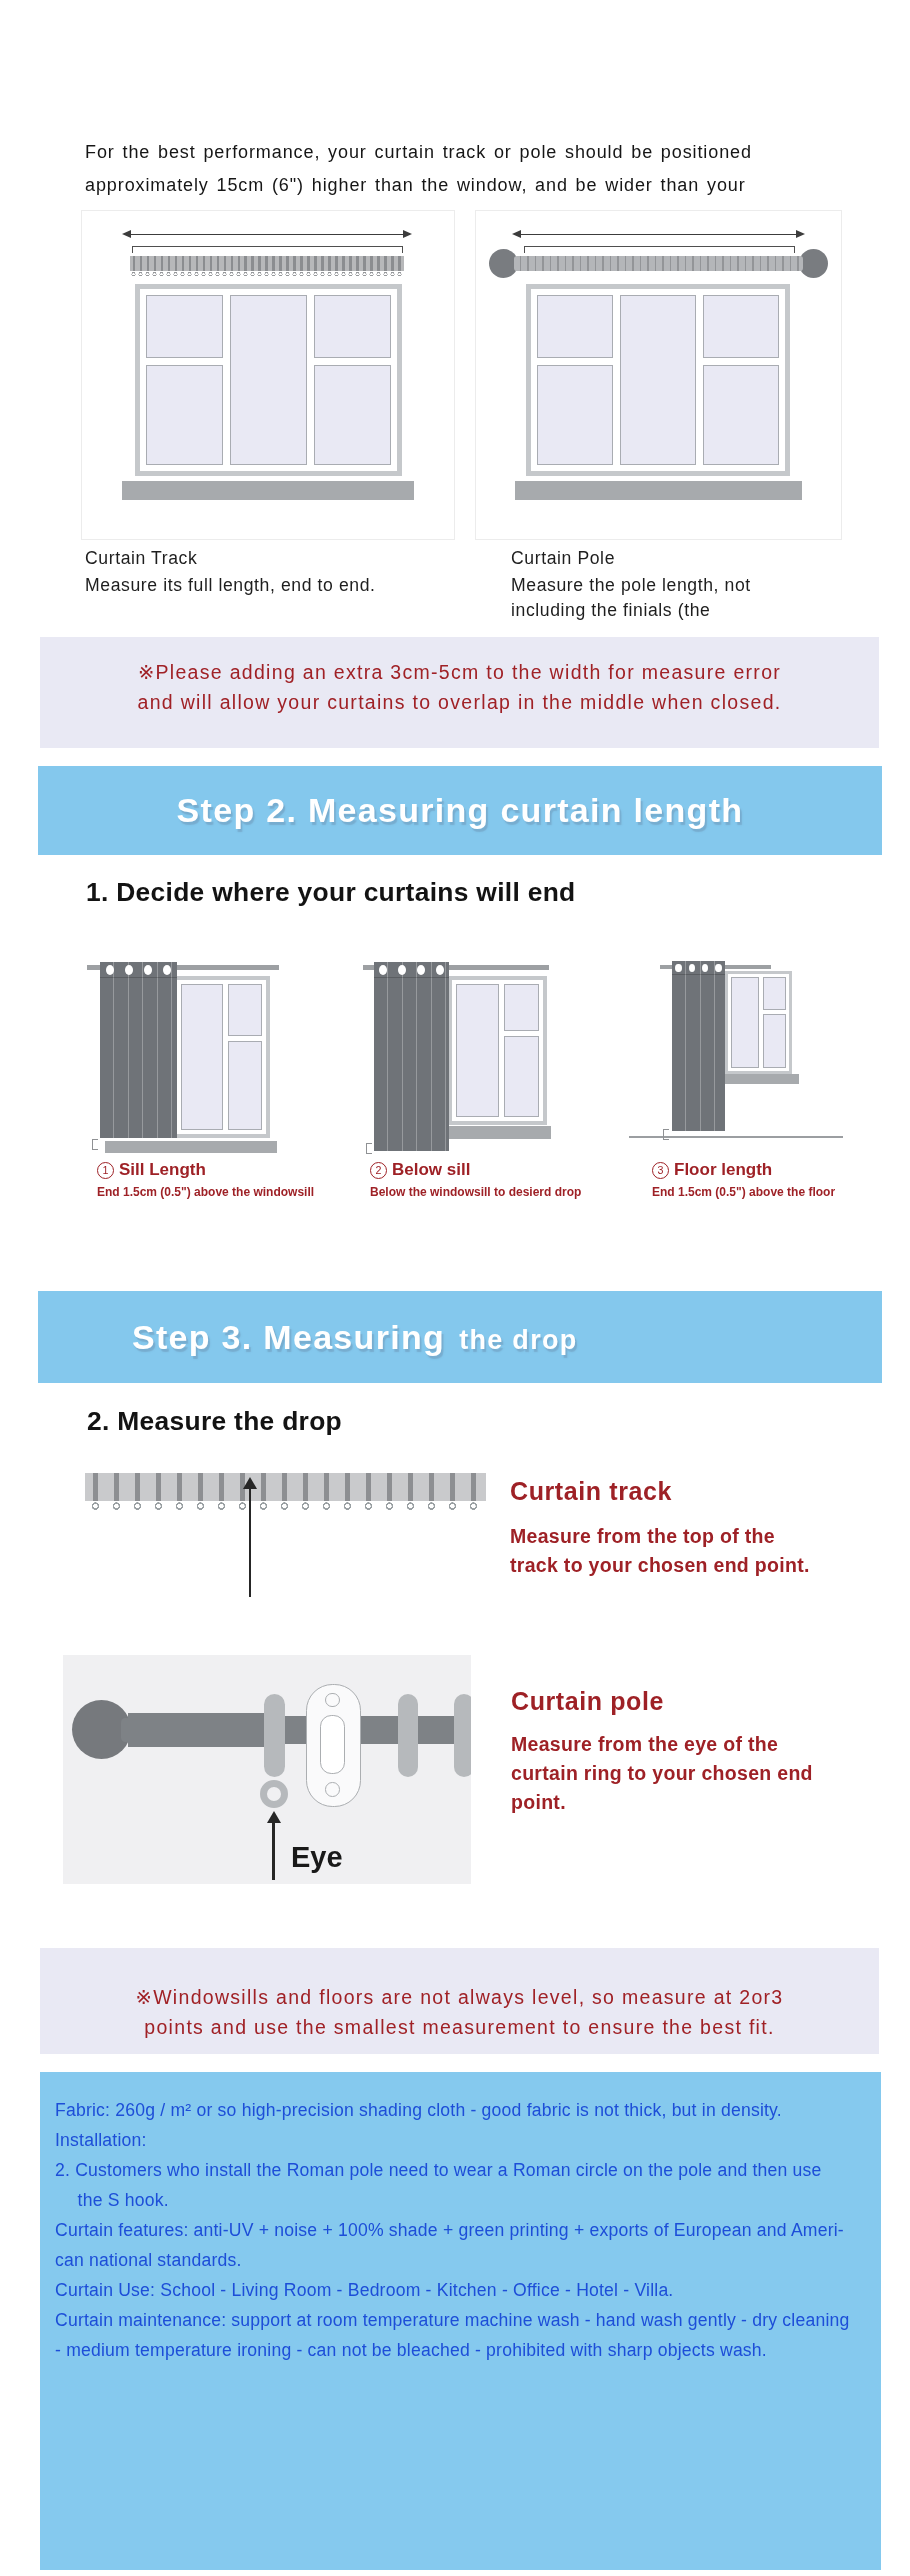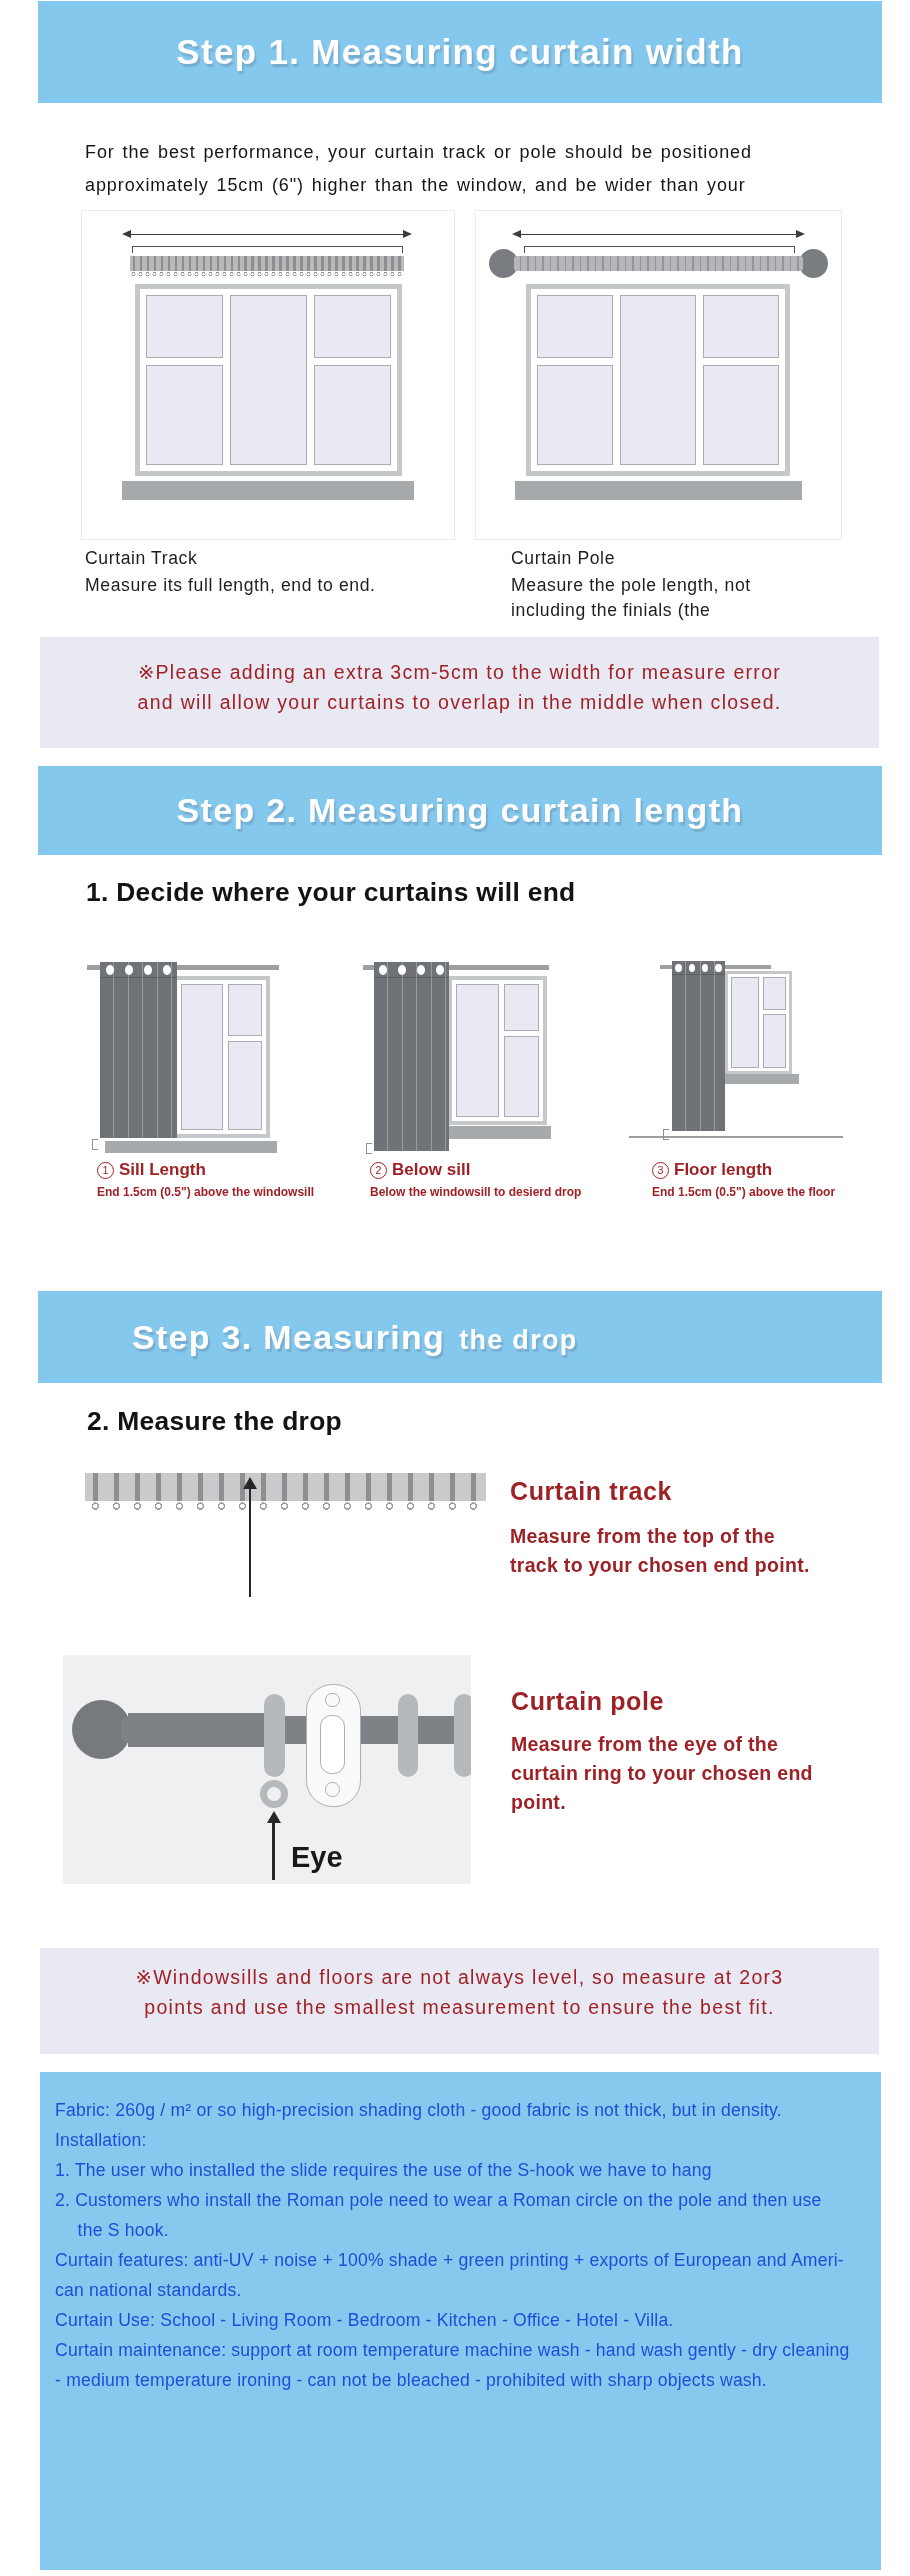--- a/index.html
+++ b/index.html
@@ -76,21 +76,20 @@
   .footer{background:#85c9ee;box-sizing:border-box;padding:22.6px 12.6px 0 15px;}
   .fline{color:#1d4ed8;font-size:17.6px;line-height:30px;letter-spacing:0.2px;white-space:nowrap;}
   .fline.indent{padding-left:22.6px;}
   .black-heading{color:#131313;font-weight:bold;font-size:26.4px;letter-spacing:0.3px;}
 </style>
 </head>
 <body>
 
 <div id="page">
 
-  <div class="abs banner" style="left:38px;top:1.3px;width:844px;height:102px;line-height:102px;font-size:35px;">Step 1. Measuring curtain width</div>
 
   <div class="abs intro" style="left:85px;top:136px;width:786px;">
     <div>For the best performance, your curtain track or pole should be positioned</div>
     <div>approximately 15cm (6") higher than the window, and be wider than your</div>
   </div>
 
   <div class="abs panel" style="left:81px;top:210px;width:372px;height:328px;">
     <div class="abs dblarrow" style="left:48px;top:22.6px;width:274px;"></div>
     <div class="abs bracket" style="left:50px;top:35px;width:269px;"></div>
     <div class="abs track1" style="left:48px;top:45px;width:274px;height:14.5px;"></div>
@@ -266,29 +265,28 @@
     <div class="abs uphead" style="left:204px;top:156px;"></div>
     <div class="abs upstem" style="left:209px;top:167px;height:58px;width:2.5px;"></div>
     <div class="abs eyelabel" style="left:228px;top:186px;">Eye</div>
   </div>
 
   <div class="abs red-title" style="left:511px;top:1687px;">Curtain pole</div>
   <div class="abs red-body" style="left:511px;top:1733px;">Measure from the eye of the</div>
   <div class="abs red-body" style="left:511px;top:1762px;">curtain ring to your chosen end</div>
   <div class="abs red-body" style="left:511px;top:1791px;">point.</div>
 
-  <div class="abs note" style="left:40px;top:1948px;width:839px;height:106px;padding-top:14px;">
+  <div class="abs note" style="left:40px;top:1948px;width:839px;height:106px;padding-top:34px;">
     <div>※Windowsills and floors are not always level, so measure at 2or3</div>
     <div>points and use the smallest measurement to ensure the best fit.</div>
   </div>
 
   <div class="abs footer" style="left:40px;top:2072px;width:841px;height:498px;">
     <div class="fline">Fabric: 260g / m² or so high-precision shading cloth - good fabric is not thick, but in density.</div>
     <div class="fline">Installation:</div>
-    <div class="fline">1. The user who installed the slide requires the use of the S-hook we have to hang</div>
     <div class="fline">2. Customers who install the Roman pole need to wear a Roman circle on the pole and then use</div>
     <div class="fline indent">the S hook.</div>
     <div class="fline">Curtain features: anti-UV + noise + 100% shade + green printing + exports of European and Ameri-</div>
     <div class="fline">can national standards.</div>
     <div class="fline">Curtain Use: School - Living Room - Bedroom - Kitchen - Office - Hotel - Villa.</div>
     <div class="fline">Curtain maintenance: support at room temperature machine wash - hand wash gently - dry cleaning</div>
     <div class="fline">- medium temperature ironing - can not be bleached - prohibited with sharp objects wash.</div>
   </div>
 
 </div>

